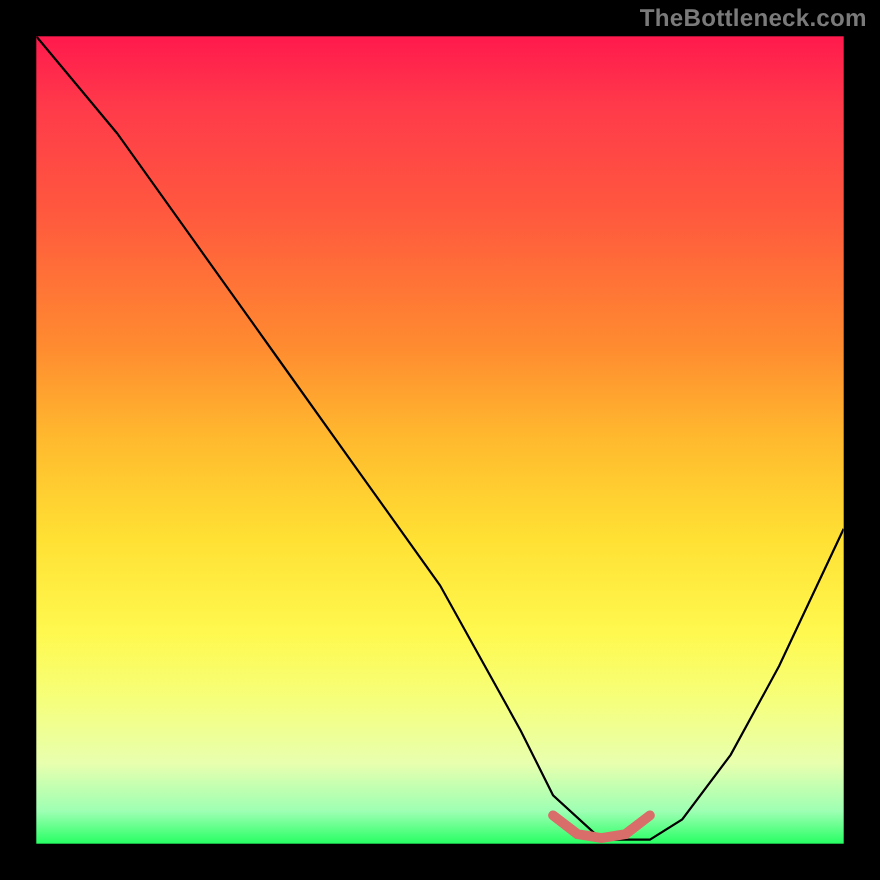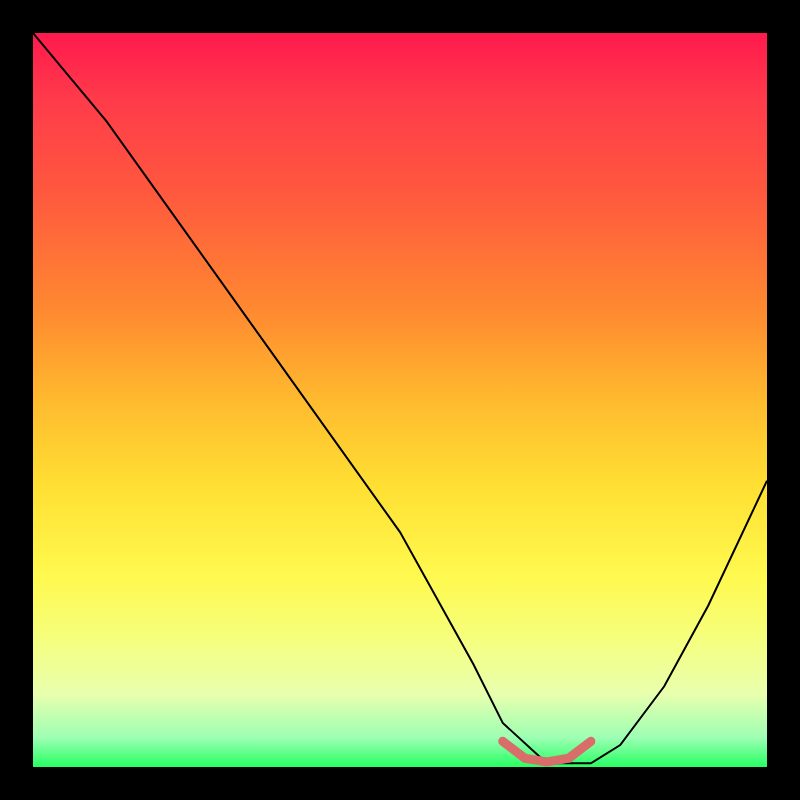--- a/index.html
+++ b/index.html
@@ -54,20 +54,21 @@
     position: absolute;
     inset: 0;
     width: 100%;
     height: 100%;
   }
 </style>
 </head>
 <body>
 
 <div class="frame">
+  <div class="attribution">TheBottleneck.com</div>
 
   <div class="plot">
     <div class="plot-bg"></div>
     <svg class="curve" viewBox="0 0 100 100" preserveAspectRatio="none">
       <path fill="none" stroke="#000000" stroke-width="0.28" vector-effect="non-scaling-stroke" d="M0.000 0.000 L5.000 6.000 L10.000 12.000 L20.000 26.000 L30.000 40.000 L40.000 54.000 L50.000 68.000 L60.000 86.000 L64.000 94.000 L70.000 99.500 L76.000 99.500 L80.000 97.000 L86.000 89.000 L92.000 78.000 L100.000 61.000" style="stroke-width: 2px;"></path>
       <path fill="none" stroke="#d96d6a" stroke-width="1.2" stroke-linecap="round" vector-effect="non-scaling-stroke" d="M64.000 96.500 L67.000 98.800 L70.000 99.300 L73.000 98.800 L76.000 96.500" style="stroke-width: 9px;"></path>
     </svg>
   </div>
 </div>
 

